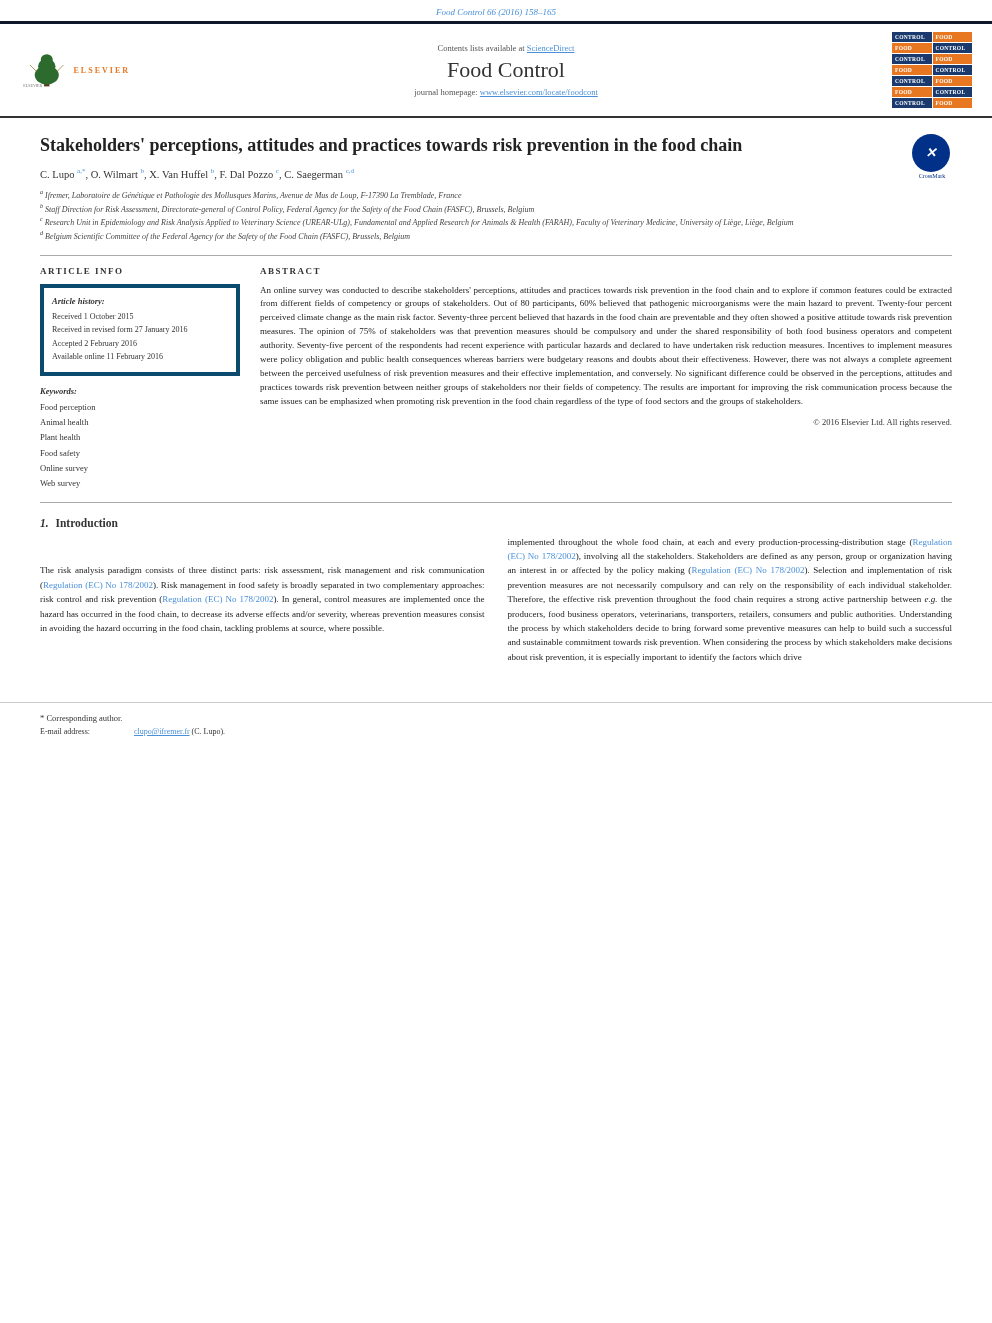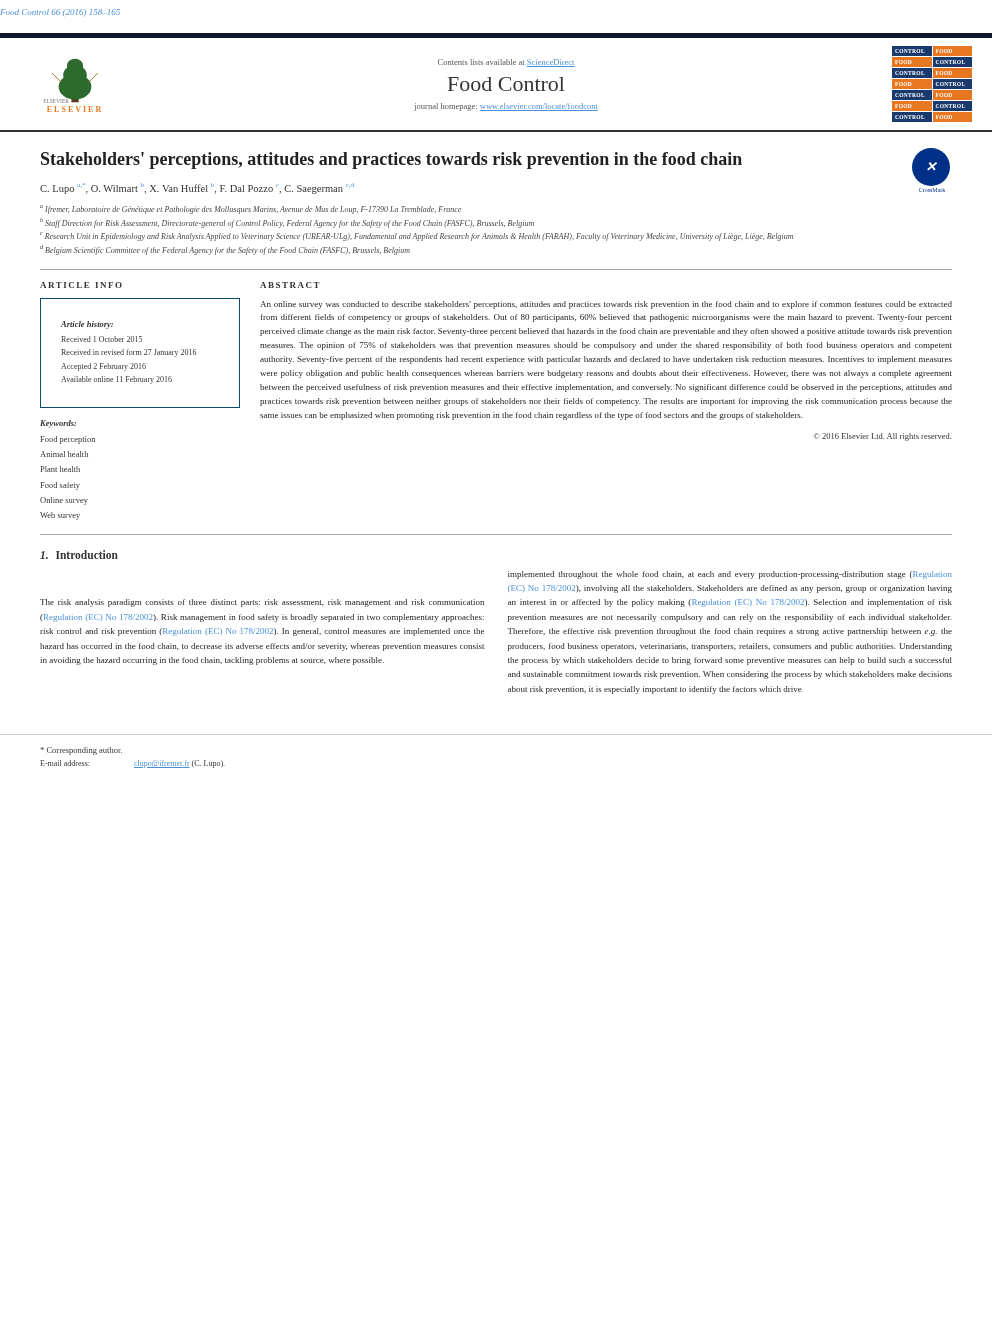--- a/index.html
+++ b/index.html
@@ -7,23 +7,23 @@
       font-family: 'Times New Roman', Times, serif;
       background: #fff;
       color: #000;
       font-size: 10px;
       width: 992px;
       min-height: 1323px;
     }
 
     
     .journal-top-bar {
-      text-align: left;
-      padding: 6px 0 16px;
-      border-bottom: 5px solid #0f172a;
+      text-align: center;
+      padding: 6px 0 4px;
+      border-bottom: 3px solid #0f172a;
     }
     .journal-top-bar .journal-ref {
       color: #4a90d9;
       font-size: 9px;
       font-style: italic;
     }
 
     
     .journal-header {
       display: flex;
@@ -31,21 +31,20 @@
       padding: 8px 20px;
       border-bottom: 2px solid #333;
       position: relative;
     }
     .journal-header .logo-area {
       width: 110px;
       flex-shrink: 0;
     }
     .elsevier-logo {
       display: flex;
-      flex-direction: column;
       align-items: center;
     }
     .elsevier-tree {
       width: 80px;
       height: 50px;
     }
     .header-center {
       flex: 1;
       text-align: center;
     }
@@ -168,22 +167,22 @@
     
     .section-heading-small {
       font-size: 9px;
       font-weight: bold;
       letter-spacing: 1.5px;
       color: #333;
       text-transform: uppercase;
       margin-bottom: 8px;
     }
     .article-info-box {
-      border: 1px solid #0c4a6e;
-      padding: 20px;
+      border: 4px solid #0c4a6e;
+      padding: 8px;
       margin-bottom: 10px;
     }
     .article-info-box .info-label {
       font-size: 8.5px;
       font-style: italic;
       color: #333;
       font-weight: bold;
       margin-bottom: 4px;
     }
     .article-info-box .info-row {

